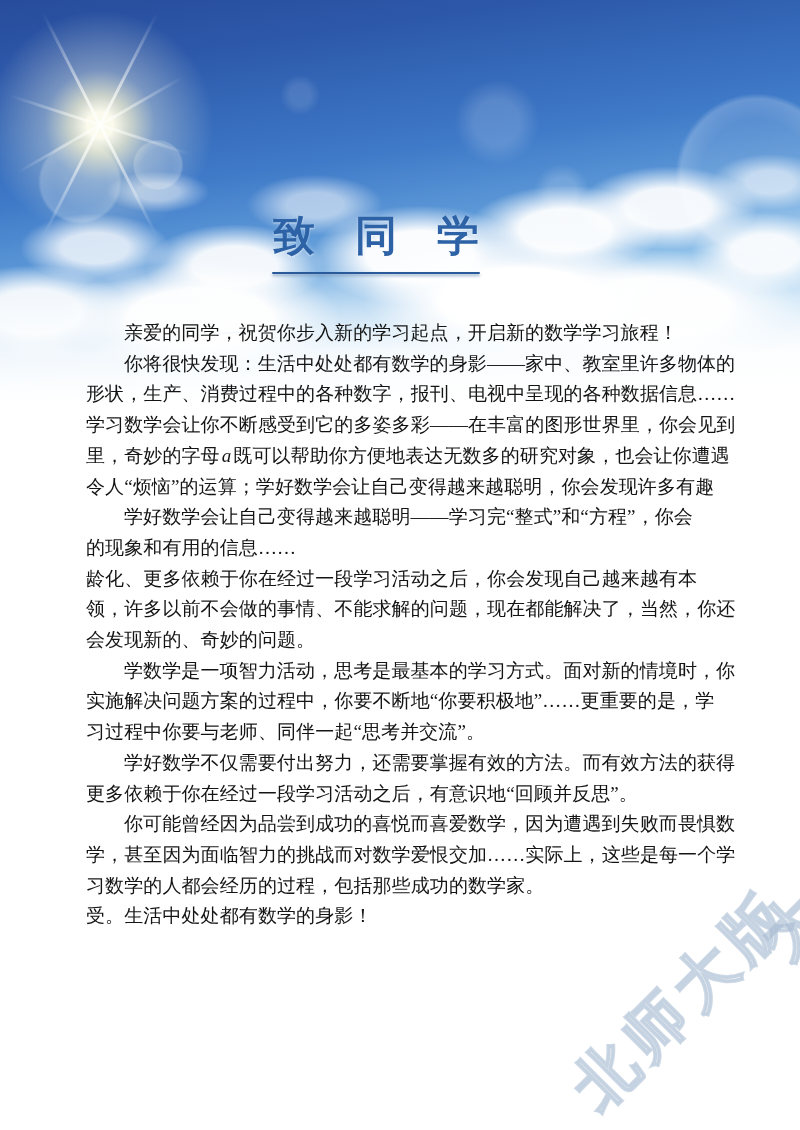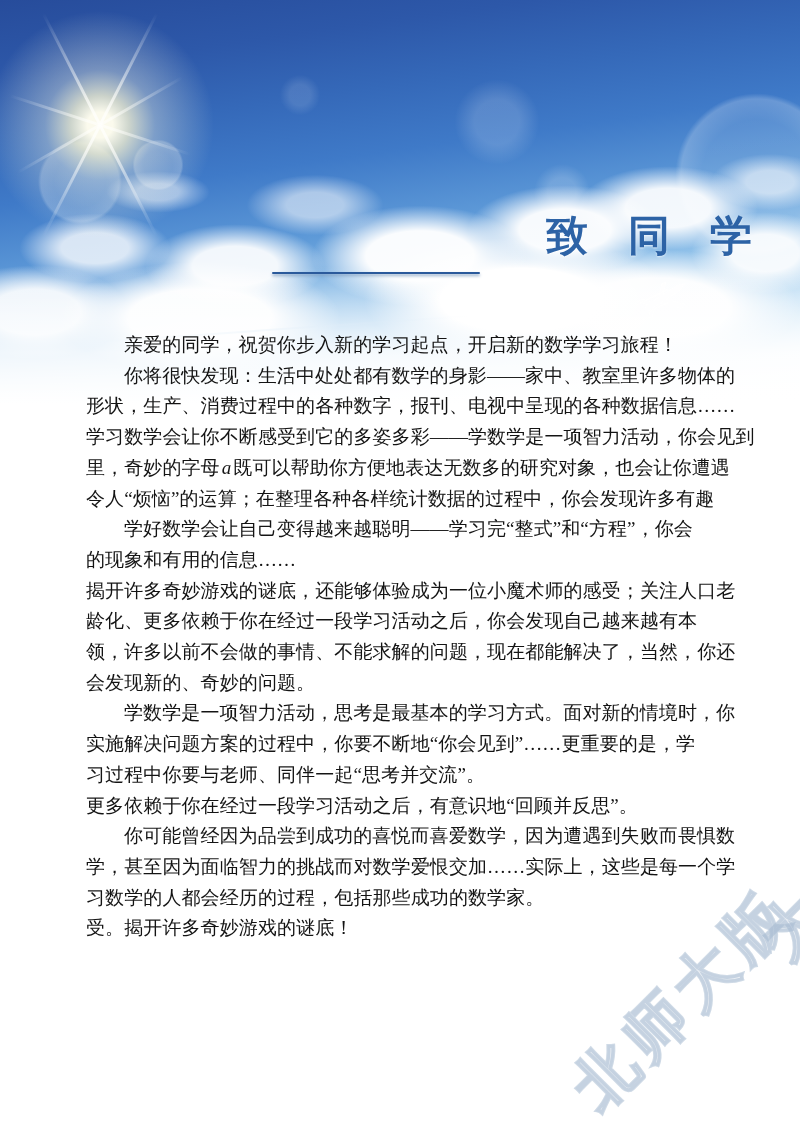--- a/index.html
+++ b/index.html
@@ -61,21 +61,21 @@
   .ray.r1{width:250px;transform:translate(-50%,-50%) rotate(63deg);}
   .ray.r2{width:250px;transform:translate(-50%,-50%) rotate(-63deg);}
   .ray.r3{width:190px;transform:translate(-50%,-50%) rotate(18deg);opacity:.8;}
   .ray.r4{width:190px;transform:translate(-50%,-50%) rotate(-30deg);opacity:.8;}
   .streak{
     position:absolute;left:40px;top:330px;width:430px;height:2px;opacity:.45;
     background:linear-gradient(90deg, rgba(200,225,245,0), rgba(185,215,240,0.9), rgba(255,255,255,0));
     transform:rotate(-4deg);
   }
   
-  .title-wrap{position:absolute;left:0;top:212px;width:752px;text-align:right;z-index:6;}
+  .title-wrap{position:absolute;left:0;top:212px;width:752px;text-align:center;z-index:6;}
   .title{
     display:inline-block;
     font-family:"Liberation Sans","DejaVu Sans",sans-serif;
     font-size:42px;font-weight:600;color:#2d63a6;
     letter-spacing:40px;margin-right:-40px;line-height:1.15;
     text-shadow:0 1px 2px rgba(255,255,255,0.6);
   }
   .title-underline{
     width:208px;height:2px;margin:12px auto 0;
     background:#2b5a9b;border-radius:1px;
@@ -83,21 +83,21 @@
   }
   
   .plane{position:absolute;left:588px;top:244px;width:140px;height:95px;z-index:5;}
   .trail{
     position:absolute;height:2px;
     background:linear-gradient(90deg, rgba(255,255,255,0), rgba(255,255,255,0.9));
   }
   .trail.t1{left:6px;top:62px;width:78px;transform:rotate(-27deg);}
   .trail.t2{left:18px;top:72px;width:66px;transform:rotate(-27deg);opacity:.85;}
   
-  .content{position:absolute;left:86px;top:330px;width:660px;z-index:5;}
+  .content{position:absolute;left:86px;top:318px;width:660px;z-index:5;}
   .line{
     font-size:19px;line-height:30.7px;letter-spacing:0.1px;
     color:#141414;white-space:nowrap;
   }
   .line.first{padding-left:2em;}
   .line i{font-family:"Liberation Serif",serif;font-style:italic;padding:0 2px;}
   
   .watermark{
     position:absolute;left:540px;top:950px;width:300px;z-index:2;
     transform:rotate(-45deg);
@@ -159,32 +159,32 @@
     <div class="title-underline"></div>
   </div>
 
   <div class="watermark">北师大版</div>
   <div class="watermark-partial">大</div>
 
   <div class="content">
       <div class="line first">亲爱的同学，祝贺你步入新的学习起点，开启新的数学学习旅程！</div>
       <div class="line first">你将很快发现：生活中处处都有数学的身影——家中、教室里许多物体的</div>
       <div class="line">形状，生产、消费过程中的各种数字，报刊、电视中呈现的各种数据信息……</div>
-      <div class="line">学习数学会让你不断感受到它的多姿多彩——学数学是一项智力活动，你会见到</div>
+      <div class="line">学习数学会让你不断感受到它的多姿多彩——在丰富的图形世界里，你会见到</div>
       <div class="line">里，奇妙的字母<i>a</i>既可以帮助你方便地表达无数多的研究对象，也会让你遭遇</div>
-      <div class="line">令人“烦恼”的运算；在整理各种各样统计数据的过程中，你会发现许多有趣</div>
+      <div class="line">令人“烦恼”的运算；学好数学会让自己变得越来越聪明，你会发现许多有趣</div>
       <div class="line first">学好数学会让自己变得越来越聪明——学习完“整式”和“方程”，你会</div>
       <div class="line">的现象和有用的信息……</div>
-      <div class="line">揭开许多奇妙游戏的谜底，还能够体验成为一位小魔术师的感受；关注人口老</div>
       <div class="line">龄化、更多依赖于你在经过一段学习活动之后，你会发现自己越来越有本</div>
       <div class="line">领，许多以前不会做的事情、不能求解的问题，现在都能解决了，当然，你还</div>
       <div class="line">会发现新的、奇妙的问题。</div>
       <div class="line first">学数学是一项智力活动，思考是最基本的学习方式。面对新的情境时，你</div>
-      <div class="line">实施解决问题方案的过程中，你要不断地“你会见到”……更重要的是，学</div>
+      <div class="line">实施解决问题方案的过程中，你要不断地“你要积极地”……更重要的是，学</div>
       <div class="line">习过程中你要与老师、同伴一起“思考并交流”。</div>
+      <div class="line first">学好数学不仅需要付出努力，还需要掌握有效的方法。而有效方法的获得</div>
       <div class="line">更多依赖于你在经过一段学习活动之后，有意识地“回顾并反思”。</div>
       <div class="line first">你可能曾经因为品尝到成功的喜悦而喜爱数学，因为遭遇到失败而畏惧数</div>
       <div class="line">学，甚至因为面临智力的挑战而对数学爱恨交加……实际上，这些是每一个学</div>
       <div class="line">习数学的人都会经历的过程，包括那些成功的数学家。</div>
-      <div class="line">受。揭开许多奇妙游戏的谜底！</div>
+      <div class="line">受。生活中处处都有数学的身影！</div>
     </div>
 
 </div>
 
 </body></html>

